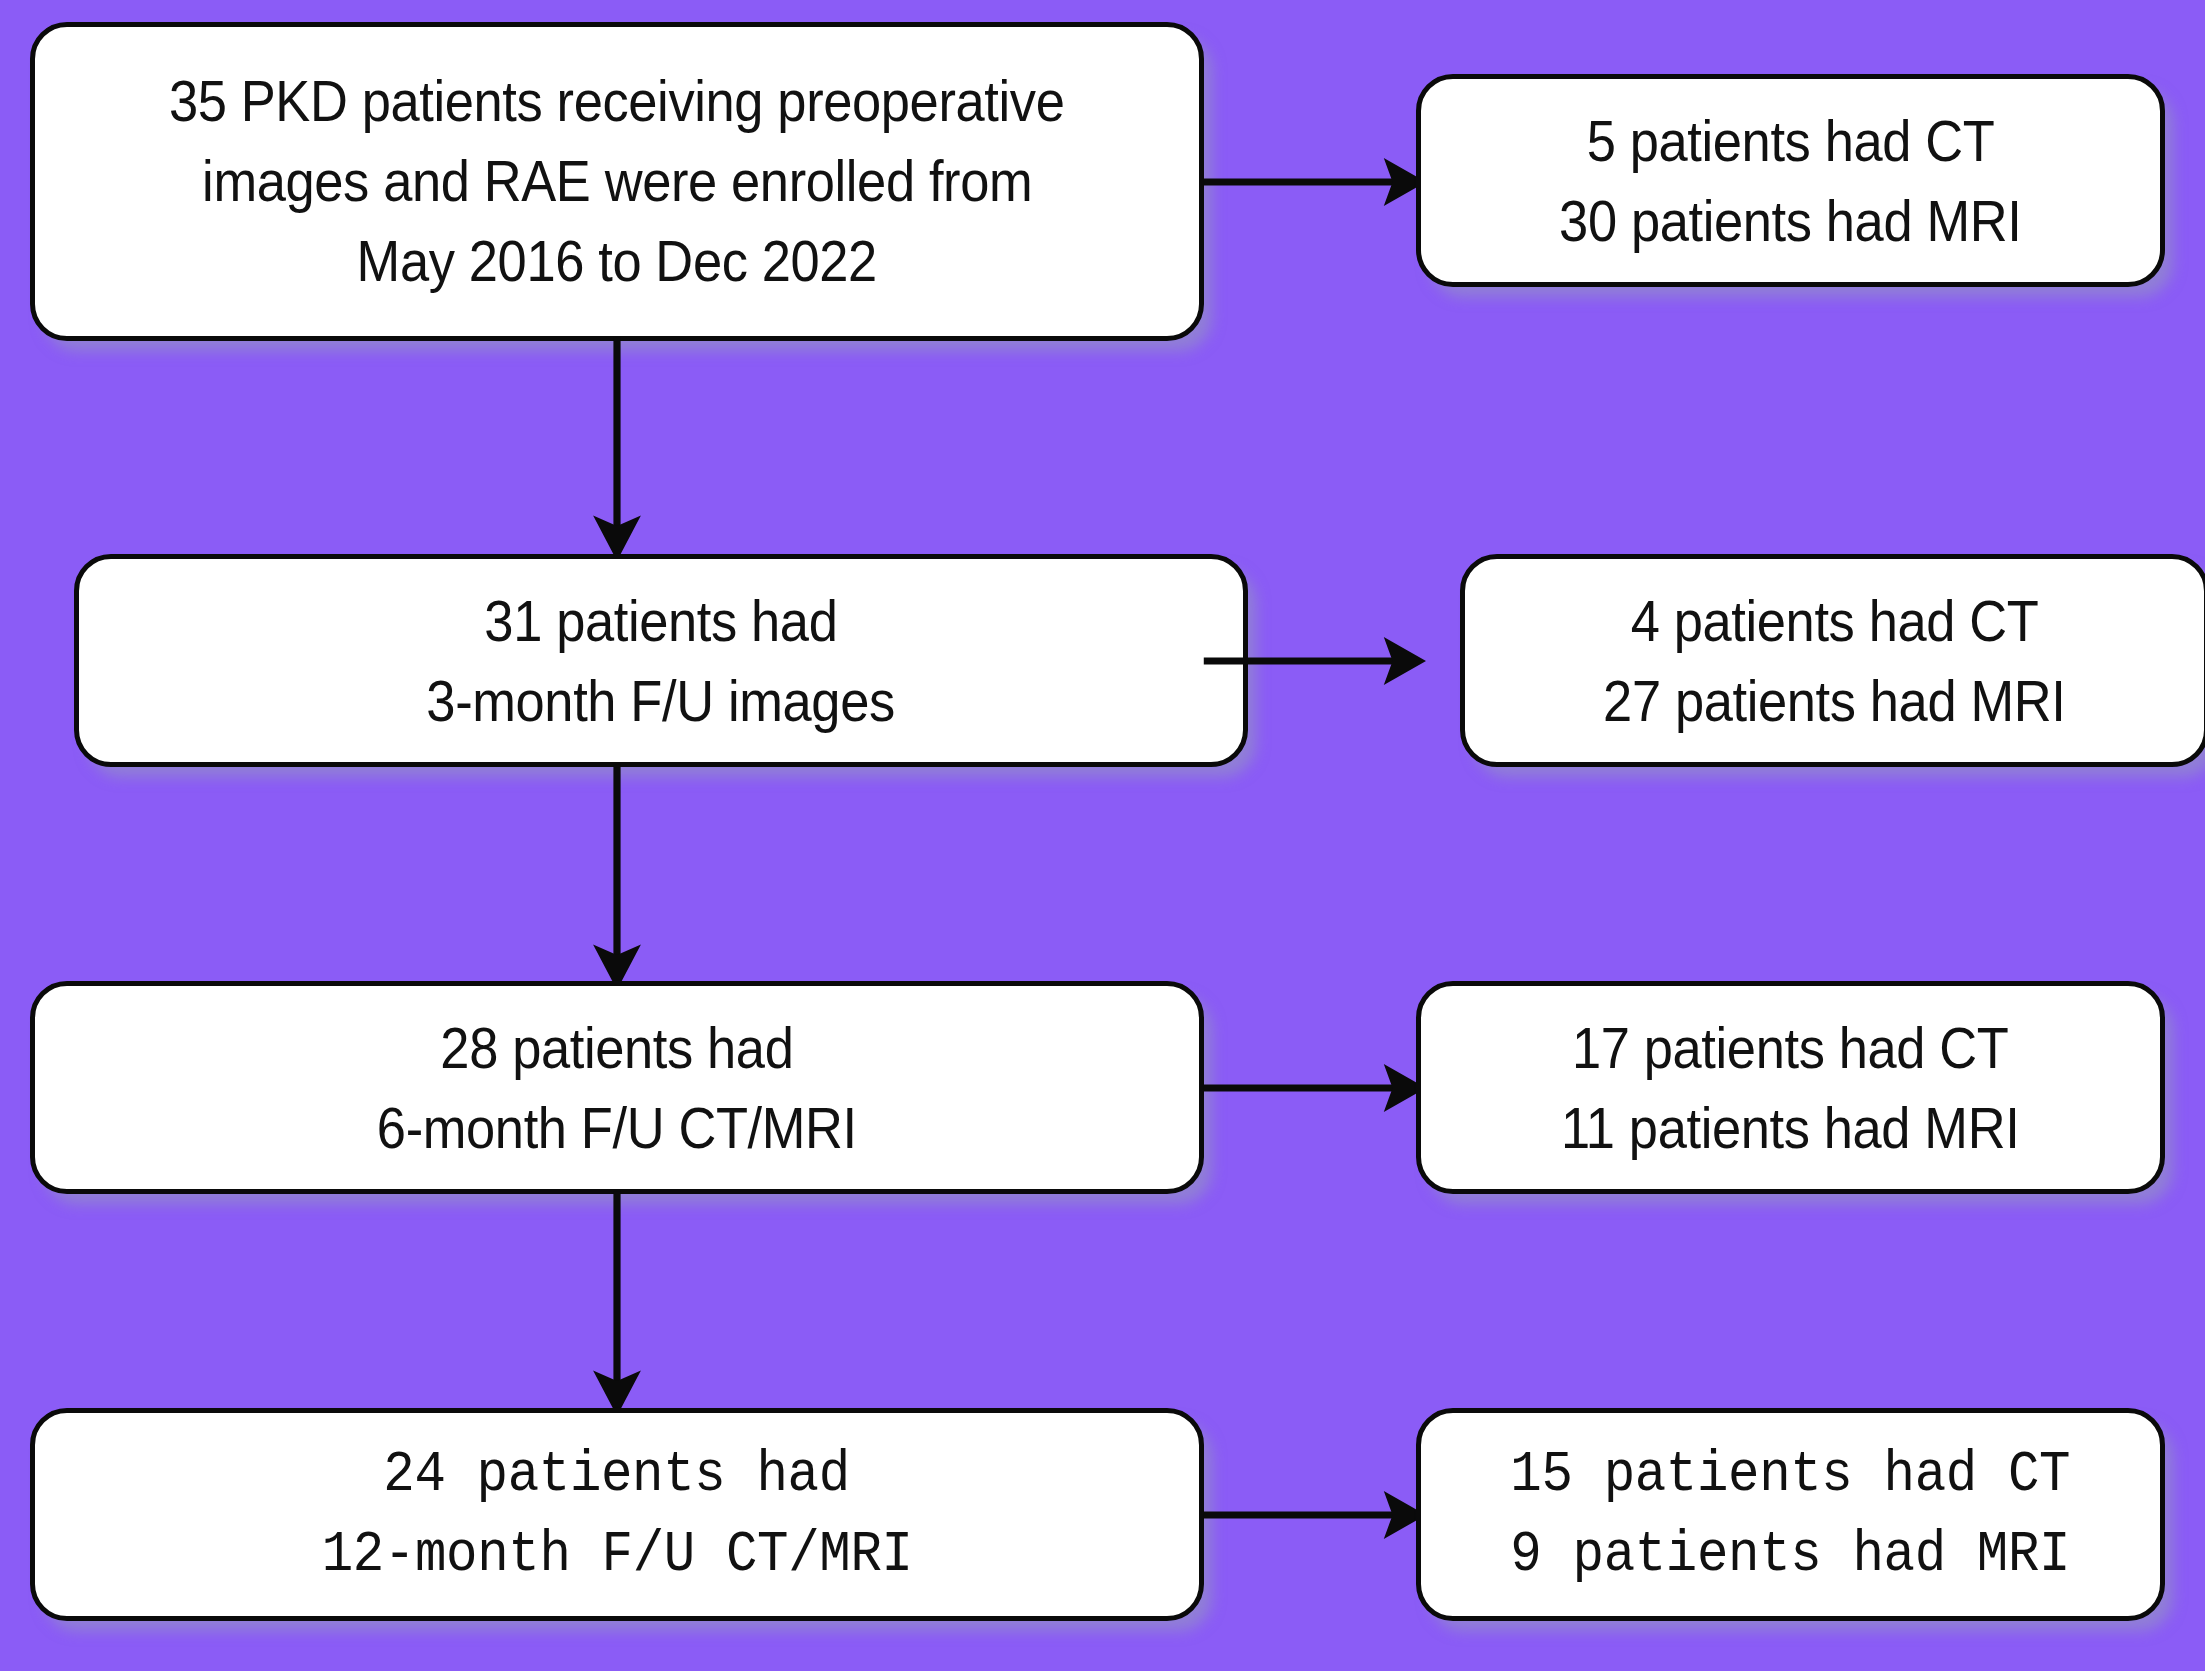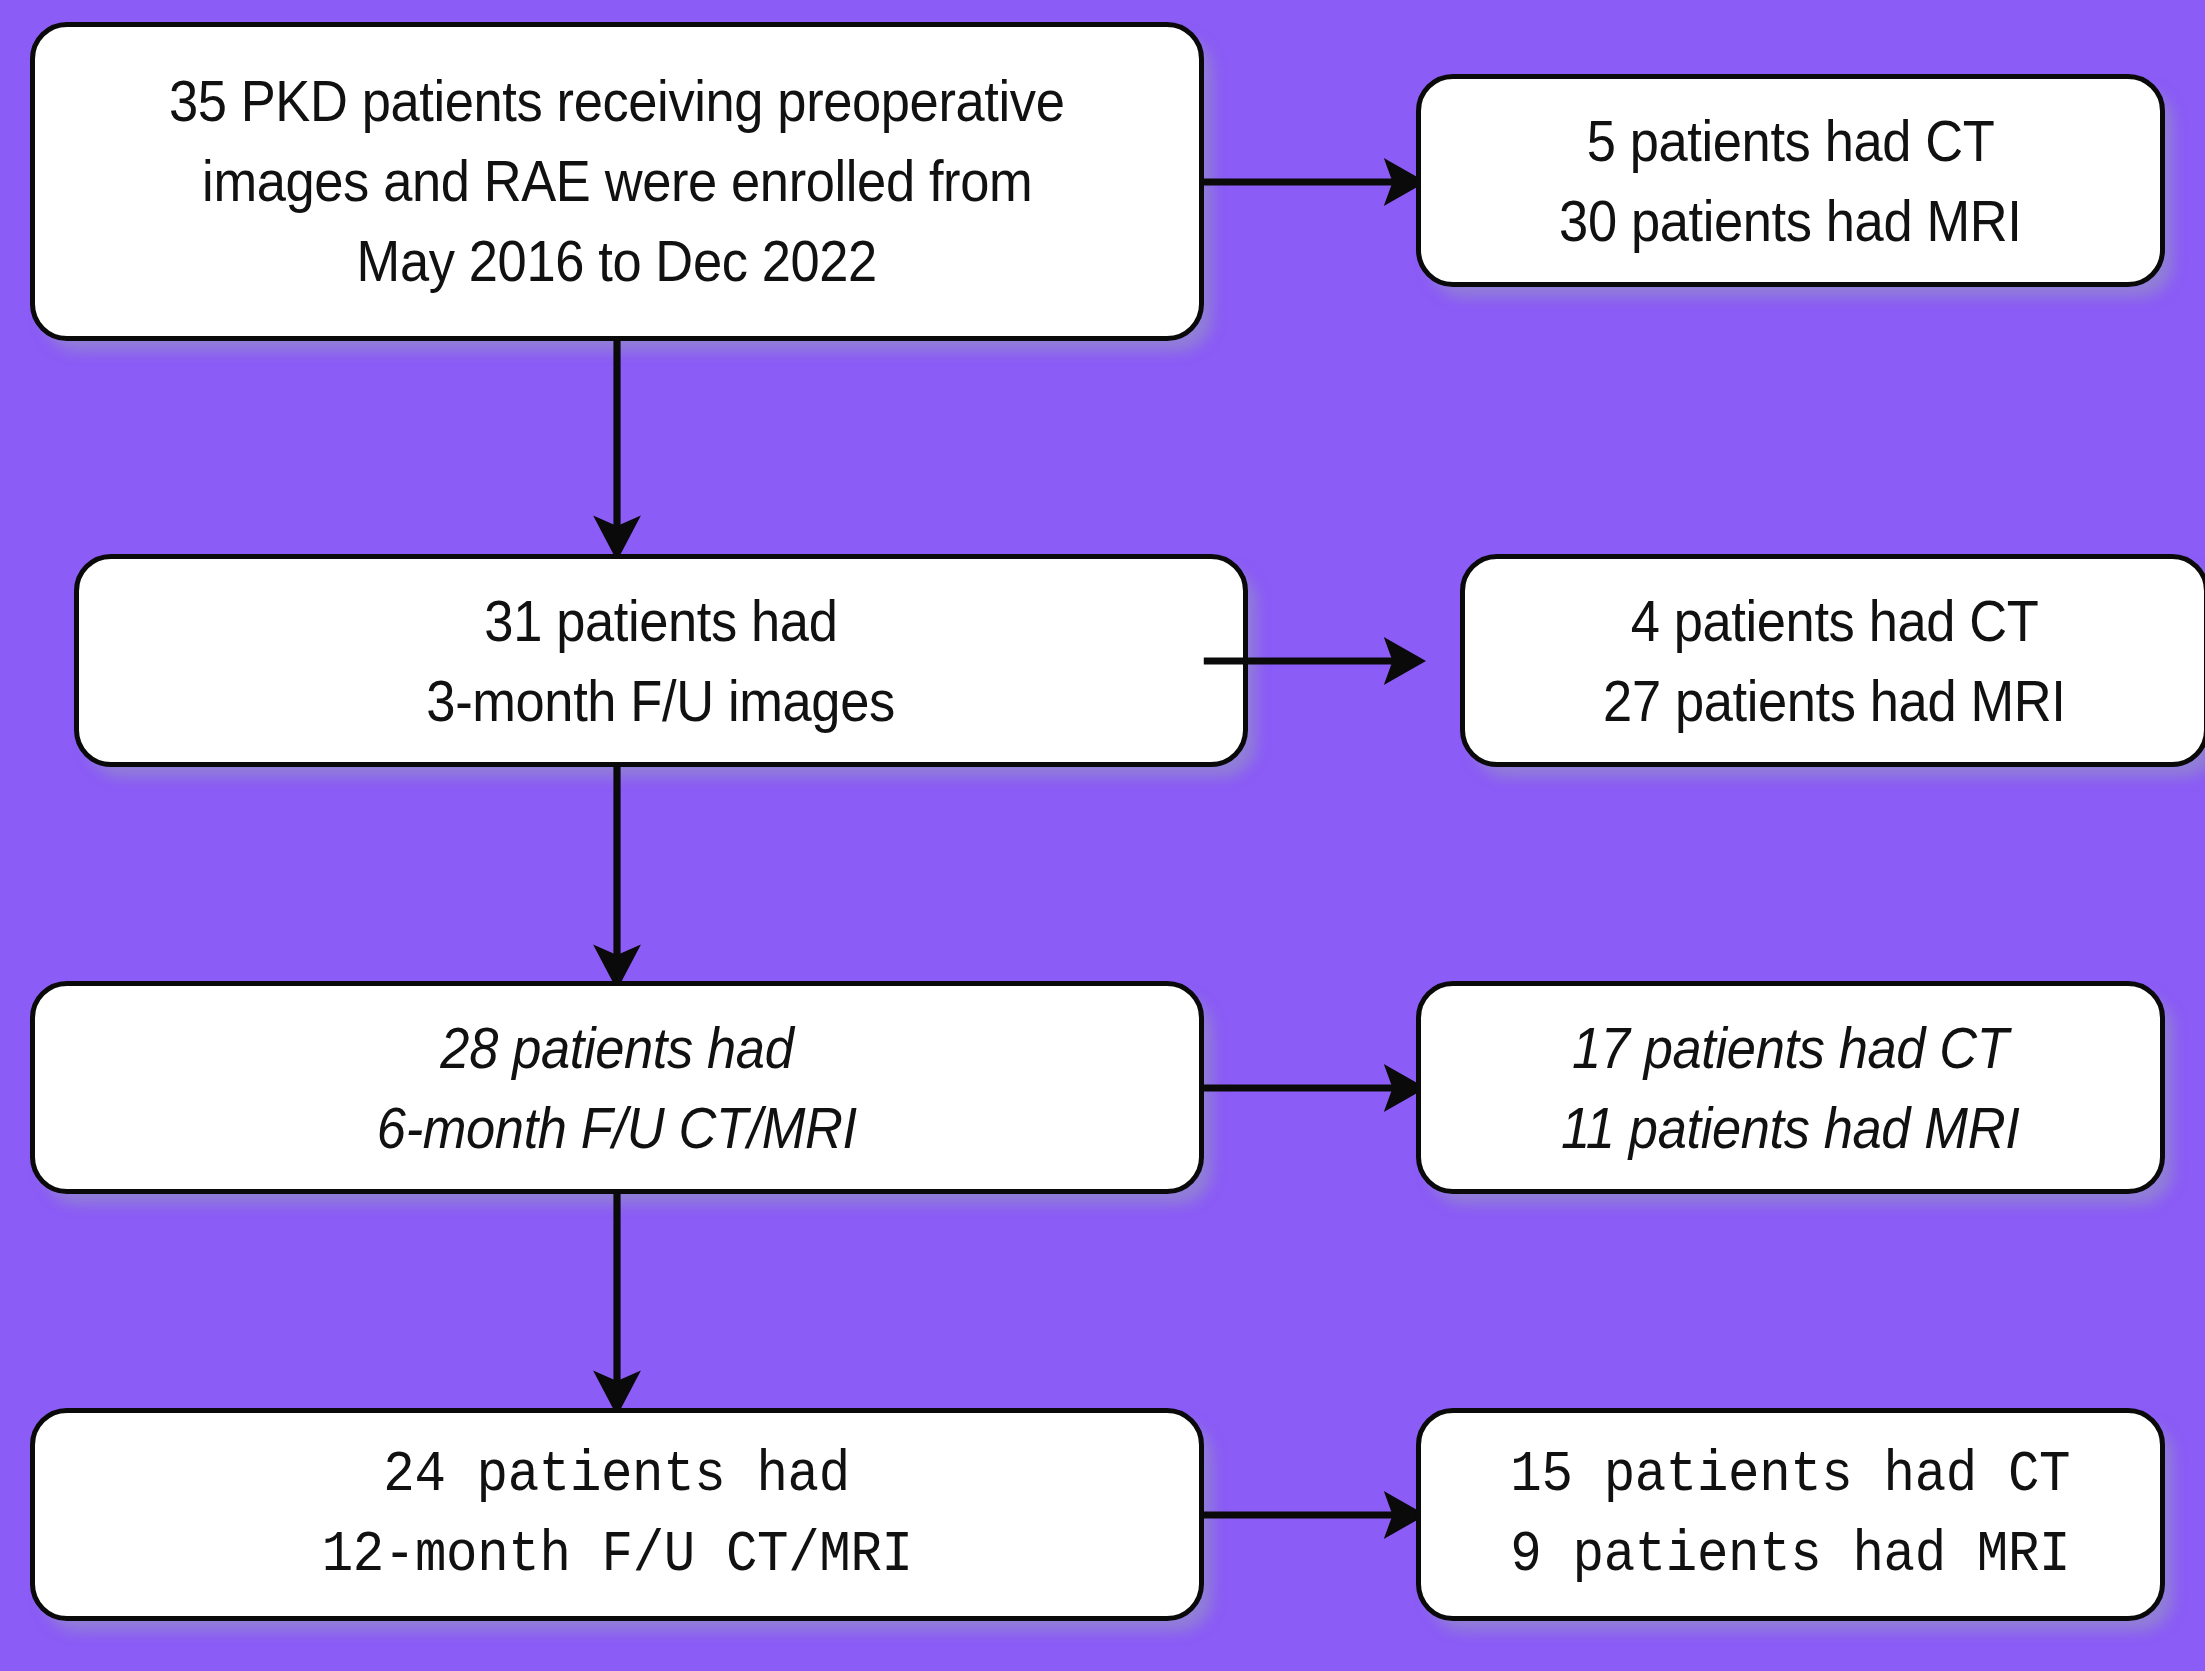--- a/index.html
+++ b/index.html
@@ -42,21 +42,21 @@
     transform: scaleX(0.92);
     transform-origin: center center;
   }
   
   .col-left  { left: 30px;   width: 1174px; }
   .col-right { left: 1416px; width: 749px;  }
 
   .r1-left  { top: 21.5px;   height: 319px; }
   .r1-right { top: 74px;   height: 213px; }
   .r2       { top: 554px;  height: 213px; margin-left: 44px; }
-  .r3       { top: 981px; height: 213px; font-style: italic; }
+  .r3       { top: 981px; height: 213px; }
   .r4       { top: 1408px; height: 213px; font-family: Liberation Mono, monospace; }
 
   
   .arrow-svg {
     position: absolute;
     overflow: visible;
     pointer-events: none;
   }
   .arrow-line {
     stroke: #0a0a0a;

